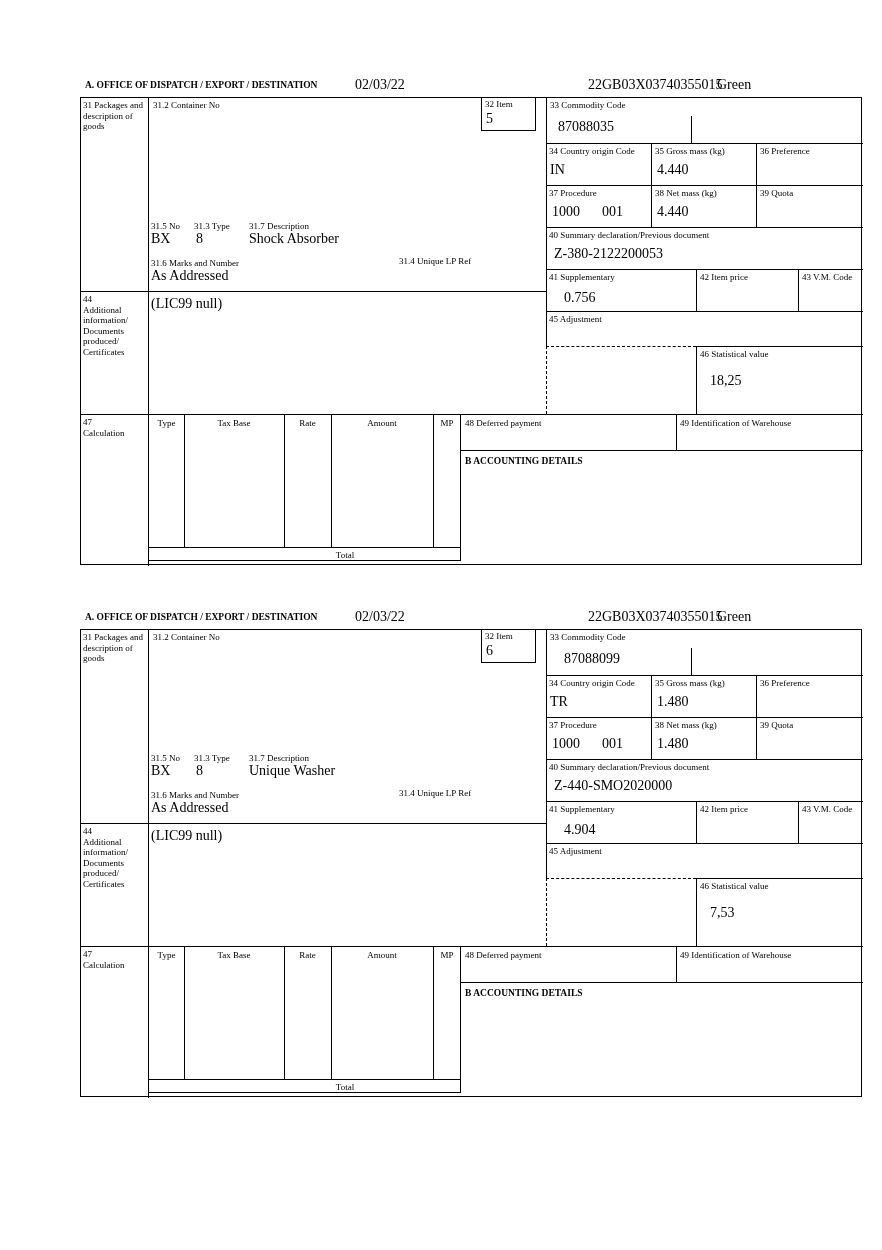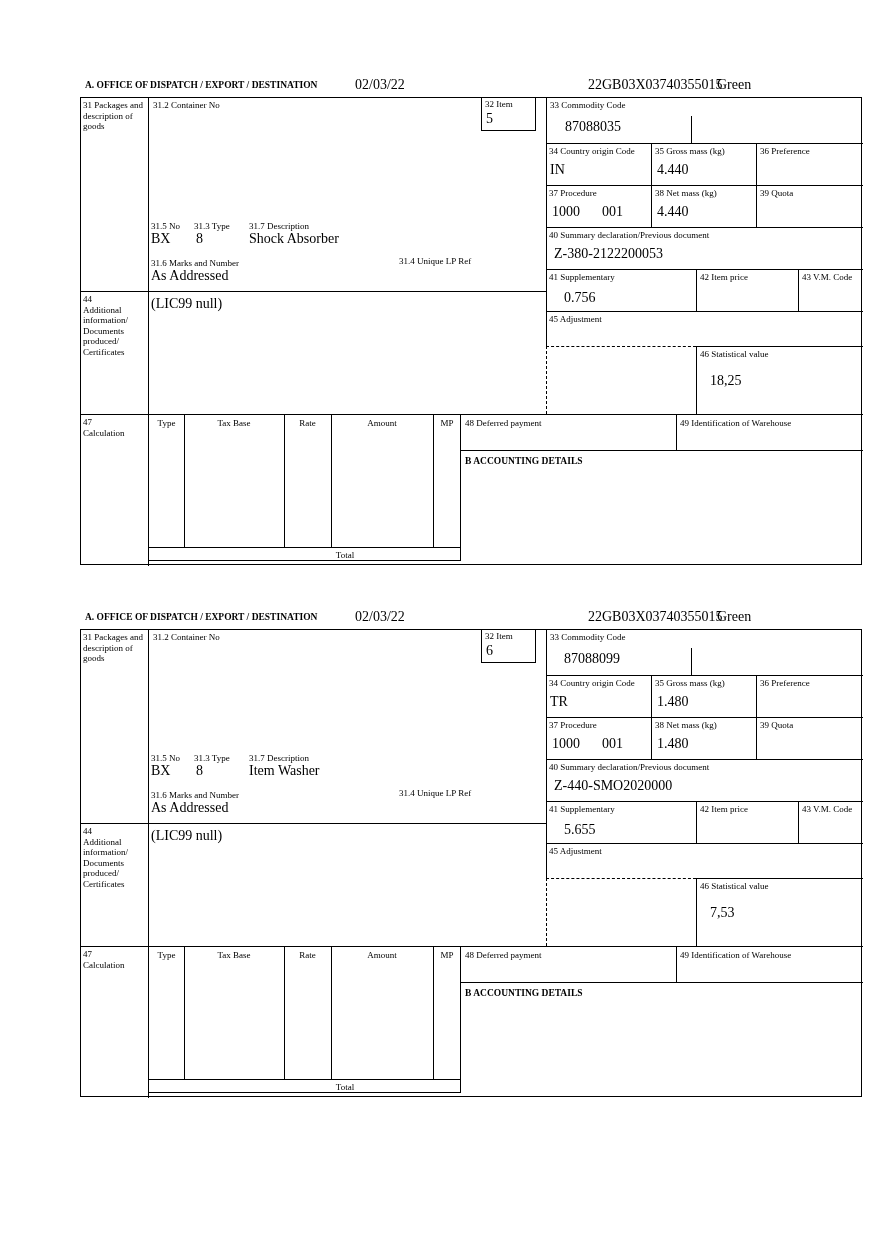--- a/index.html
+++ b/index.html
@@ -56,21 +56,21 @@
     <div class="abs val" style="left:70px;top:171px">As Addressed</div>
 
     <div class="abs bt" style="left:68px;top:193px;width:397px;height:0"></div>
     <div class="abs val" style="left:70px;top:199px">(LIC99 null)</div>
 
     <div class="abs bl" style="left:465px;top:0;width:0;height:248px"></div>
     <div class="abs dashl" style="left:465px;top:248px;width:0;height:68px"></div>
 
     <div class="abs" style="left:465px;top:0;width:317px;height:45px">
       <div class="abs lbl" style="left:4px;top:2px">33 Commodity Code</div>
-      <div class="abs val" style="left:19px;top:22px">87088035</div>
+      <div class="abs val" style="left:12px;top:22px">87088035</div>
       <div class="abs bl" style="left:145px;top:18px;width:0;height:27px"></div>
     </div>
 
     <div class="abs bt" style="left:465px;top:45px;width:317px;height:42px">
       <div class="abs" style="left:0;top:0;width:105px;height:42px">
         <div class="abs lbl" style="left:3px;top:2px">34 Country origin Code</div>
         <div class="abs val" style="left:4px;top:19px">IN</div>
       </div>
       <div class="abs bl" style="left:105px;top:0;width:105px;height:42px">
         <div class="abs lbl" style="left:3px;top:2px">35 Gross mass (kg)</div>
@@ -170,21 +170,21 @@
     <div class="abs bl br bb" style="left:400px;top:0;width:55px;height:33px">
       <div class="abs lbl" style="left:3px;top:1px">32 Item</div>
       <div class="abs val" style="left:4px;top:14px">6</div>
     </div>
 
     <div class="abs lbl" style="left:70px;top:123px">31.5 No</div>
     <div class="abs lbl" style="left:113px;top:123px">31.3 Type</div>
     <div class="abs lbl" style="left:168px;top:123px">31.7 Description</div>
     <div class="abs val" style="left:70px;top:134px">BX</div>
     <div class="abs val" style="left:115px;top:134px">8</div>
-    <div class="abs val" style="left:168px;top:134px">Item Washer</div>
+    <div class="abs val" style="left:168px;top:134px">Unique Washer</div>
 
     <div class="abs lbl" style="left:70px;top:160px">31.6 Marks and Number</div>
     <div class="abs lbl" style="left:318px;top:158px">31.4 Unique LP Ref</div>
     <div class="abs val" style="left:70px;top:171px">As Addressed</div>
 
     <div class="abs bt" style="left:68px;top:193px;width:397px;height:0"></div>
     <div class="abs val" style="left:70px;top:199px">(LIC99 null)</div>
 
     <div class="abs bl" style="left:465px;top:0;width:0;height:248px"></div>
     <div class="abs dashl" style="left:465px;top:248px;width:0;height:68px"></div>
@@ -225,21 +225,21 @@
     </div>
 
     <div class="abs bt" style="left:465px;top:129px;width:317px;height:42px">
       <div class="abs lbl" style="left:3px;top:2px">40 Summary declaration/Previous document</div>
       <div class="abs val" style="left:8px;top:19px">Z-440-SMO2020000</div>
     </div>
 
     <div class="abs bt" style="left:465px;top:171px;width:317px;height:42px">
       <div class="abs" style="left:0;top:0;width:150px;height:42px">
         <div class="abs lbl" style="left:3px;top:2px">41 Supplementary</div>
-        <div class="abs val" style="left:18px;top:21px">5.655</div>
+        <div class="abs val" style="left:18px;top:21px">4.904</div>
       </div>
       <div class="abs bl" style="left:150px;top:0;width:102px;height:42px">
         <div class="abs lbl" style="left:3px;top:2px">42 Item price</div>
       </div>
       <div class="abs bl" style="left:252px;top:0;width:65px;height:42px">
         <div class="abs lbl" style="left:3px;top:2px">43 V.M. Code</div>
       </div>
     </div>
 
     <div class="abs bt" style="left:465px;top:213px;width:317px;height:35px">

